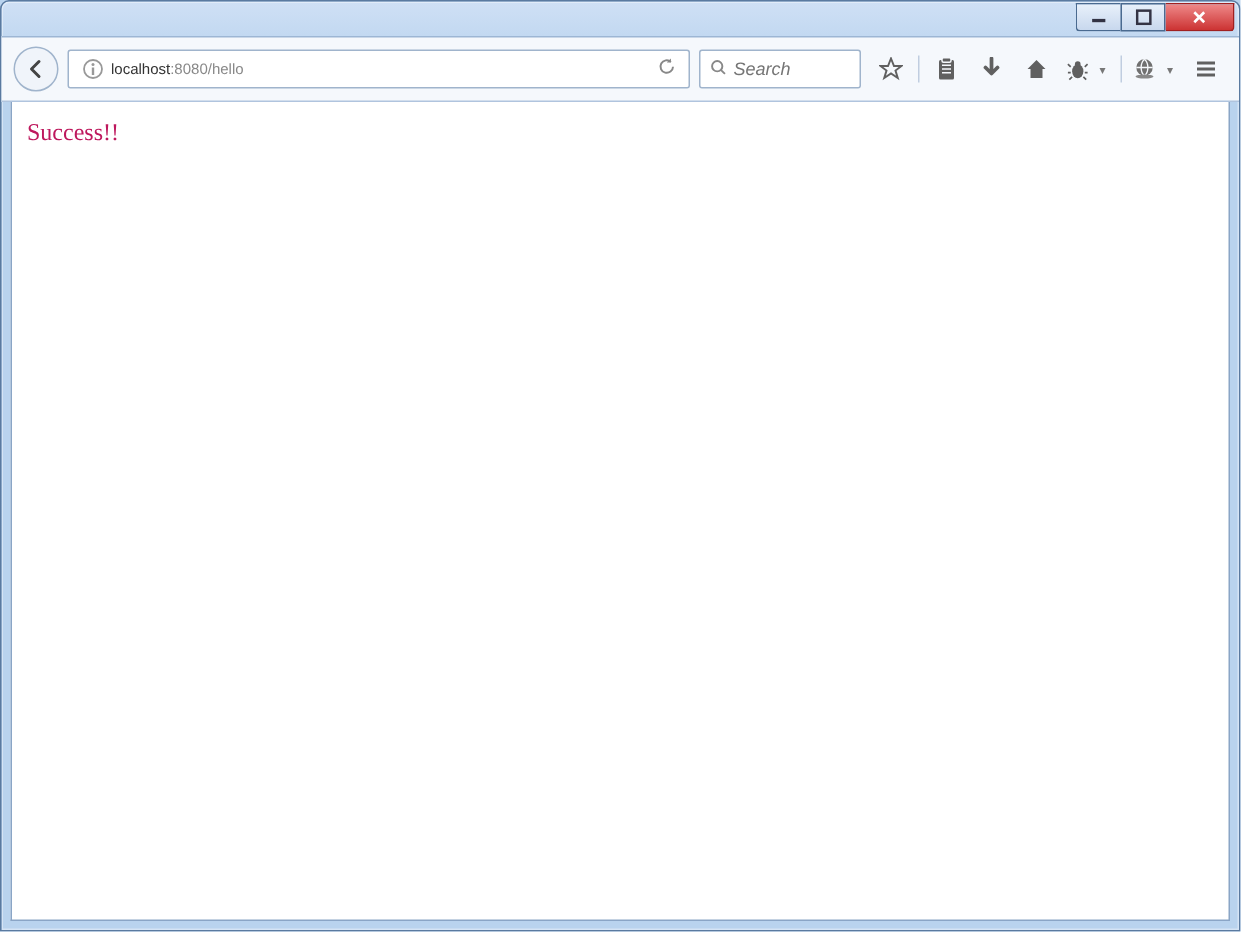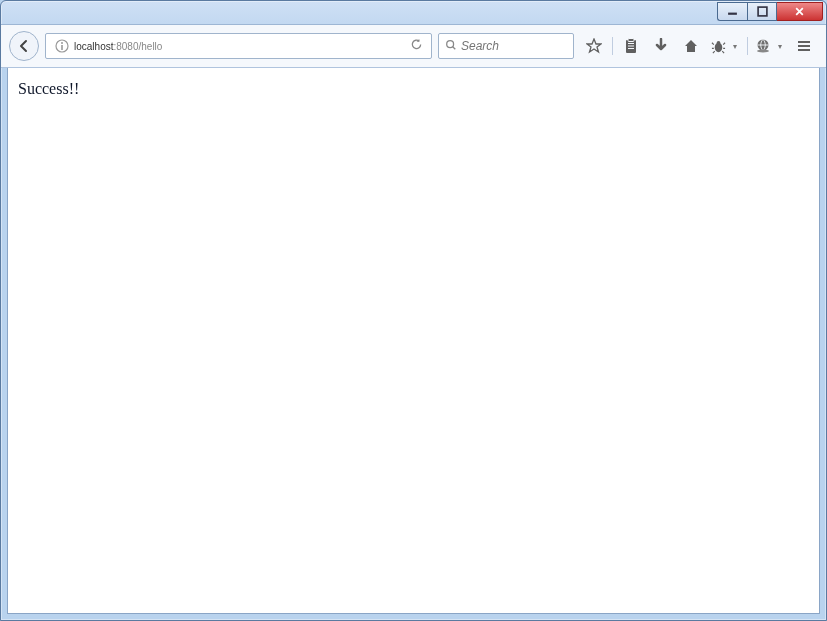--- a/index.html
+++ b/index.html
@@ -104,39 +104,39 @@
     display:flex;align-items:center;
     padding:0 4px;
     border-radius:2px;
   }
   .urlbar .identity { color:#999; margin:0 4px; display:flex;align-items:center;justify-content:center;width:16px;}
   .url-display { flex:1; font-size:10px; white-space:nowrap; overflow:hidden;}
   .url-host{color:#333;}
   .url-rest{color:#888;}
   .reload { width:22px;color:#888;cursor:pointer;text-align:center;font-size:13px;}
   .searchbar {
-    width:136px;height:26px;
+    width:108px;height:26px;
     border:1px solid #a0b4cc;background:#fff;
     display:flex;align-items:center;padding:0 6px;gap:4px;
     border-radius:2px;
   }
   .searchbar input{flex:1;border:none;outline:none;font-size:12px;font-style:italic;color:#888;background:transparent;}
   .toolbar-icons{display:flex;align-items:center;gap:2px;}
   .tb-btn{width:28px;height:26px;display:flex;align-items:center;justify-content:center;color:#606060;cursor:pointer;}
   .tb-sep{width:1px;height:18px;background:#c0cde0;margin:0 2px;}
   .content-area{
     flex:1;
     margin:0 6px 6px 6px;
     background:#fff;
     border:1px solid #8aa5c6;
     border-top:none;
     padding:12px 10px;
     overflow:auto;
   }
-  .page-text{font-family:"Times New Roman",serif;font-size:16px;color:#0f172a;}
+  .page-text{font-family:"Times New Roman",serif;font-size:16px;color:#be185d;}
   .dd-caret{font-size:8px;color:#777;margin-left:-4px;}
 </style>
 </head>
 <body>
 
 <div class="window">
 
   <div class="titlebar">
     <div class="win-btns">
       <div class="win-btn min">

